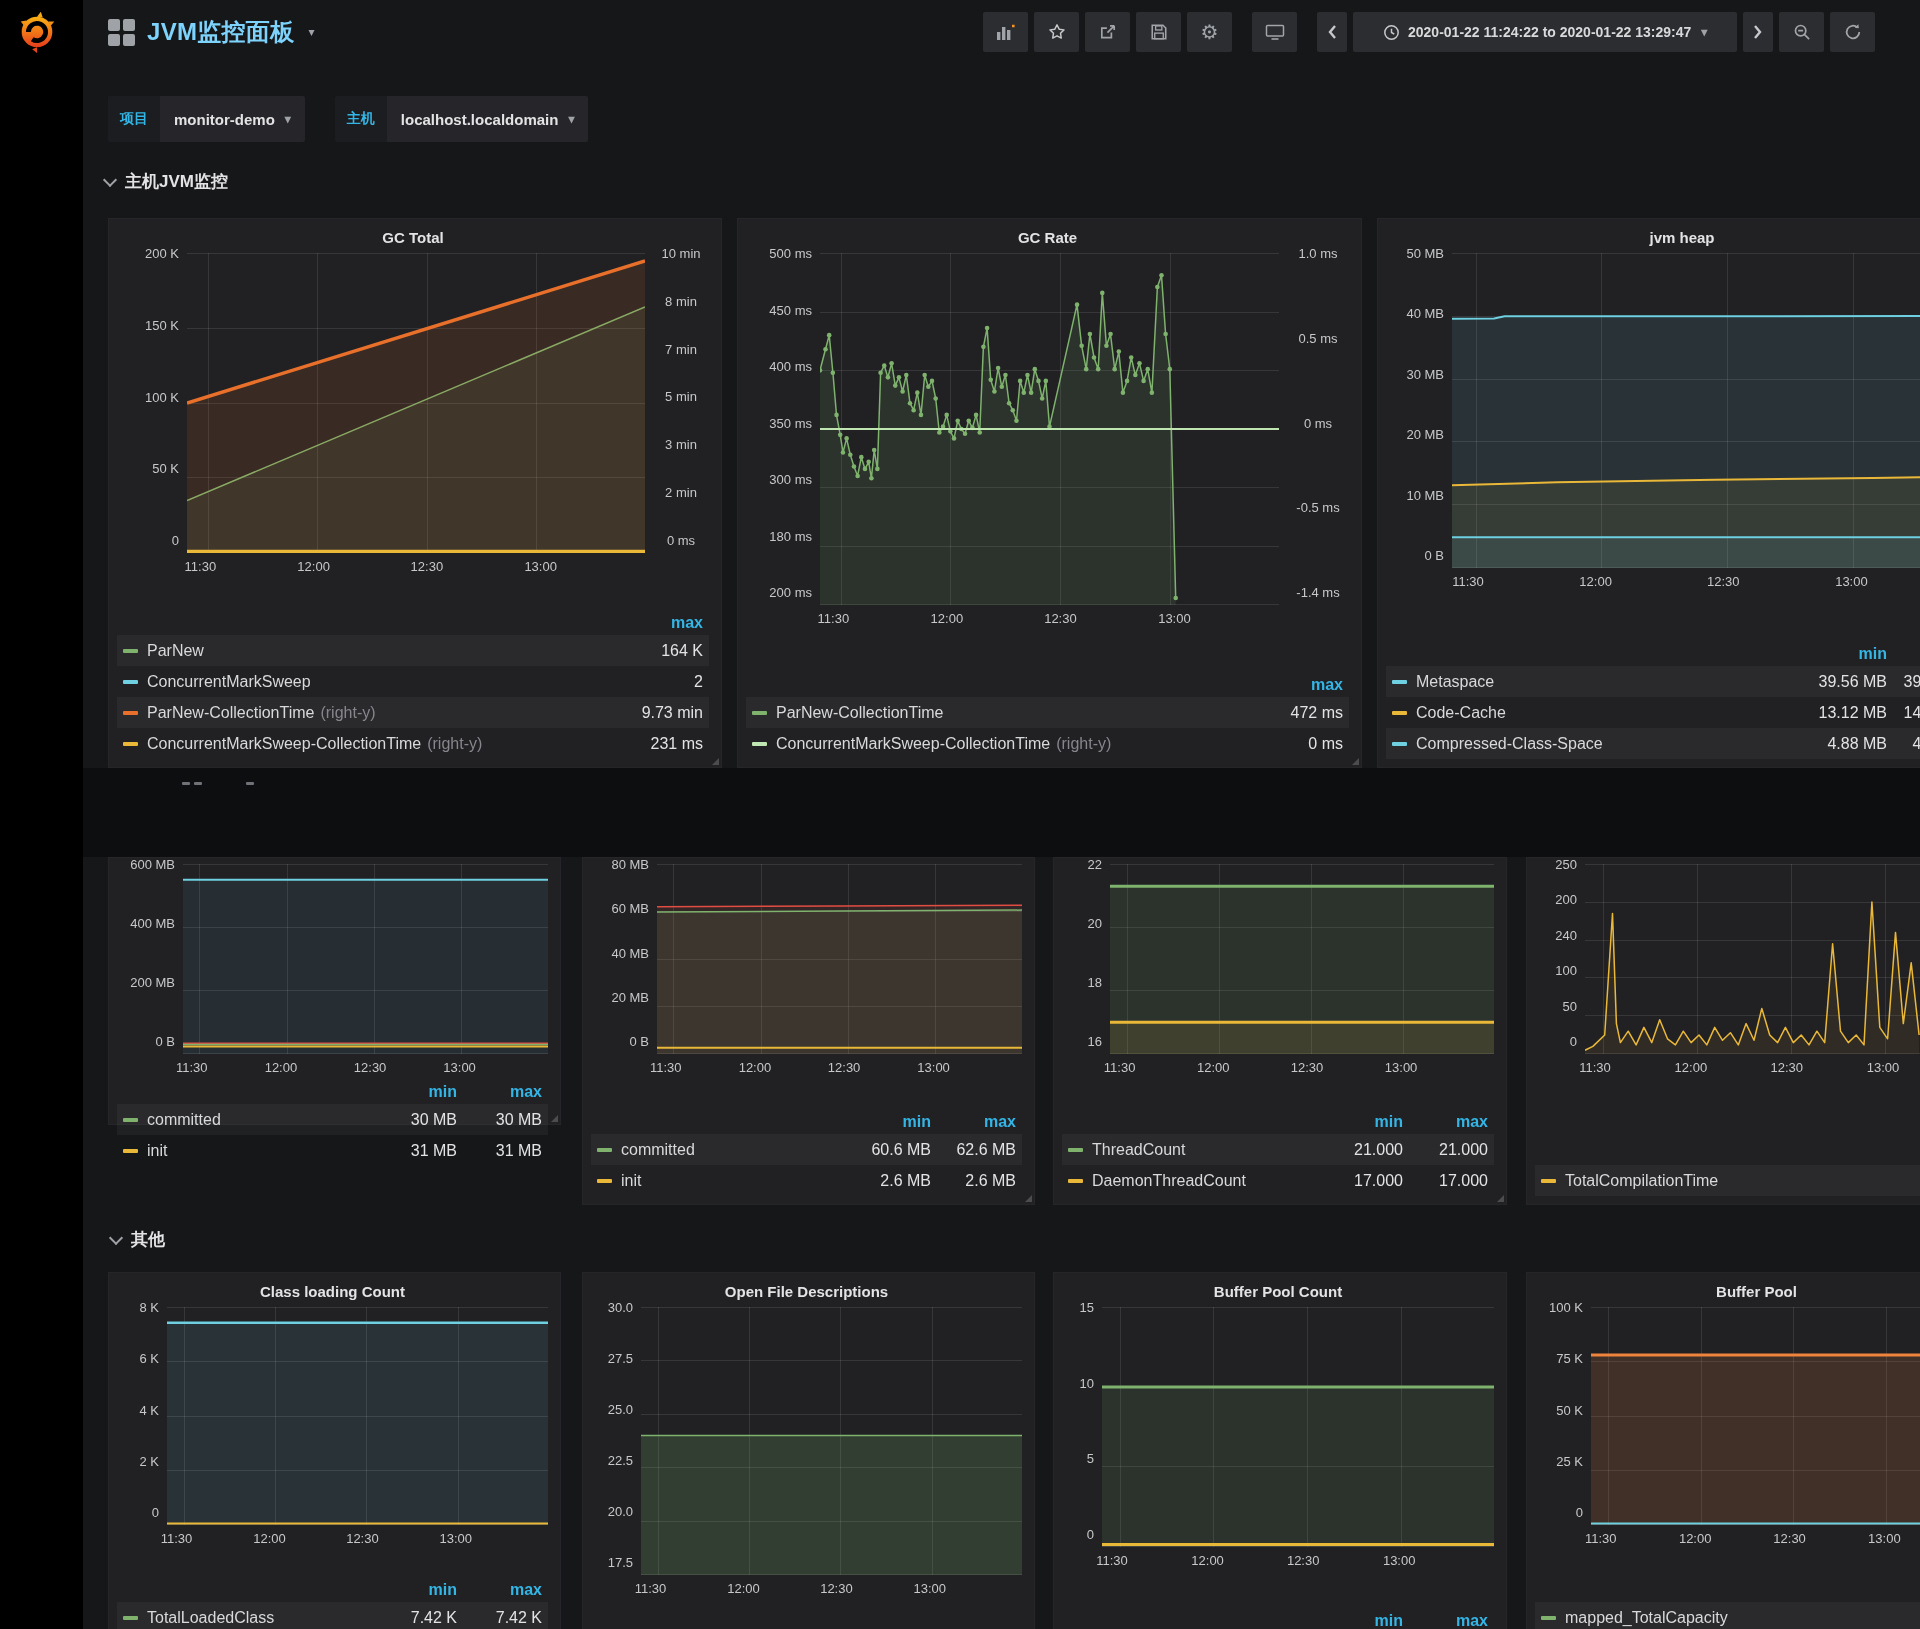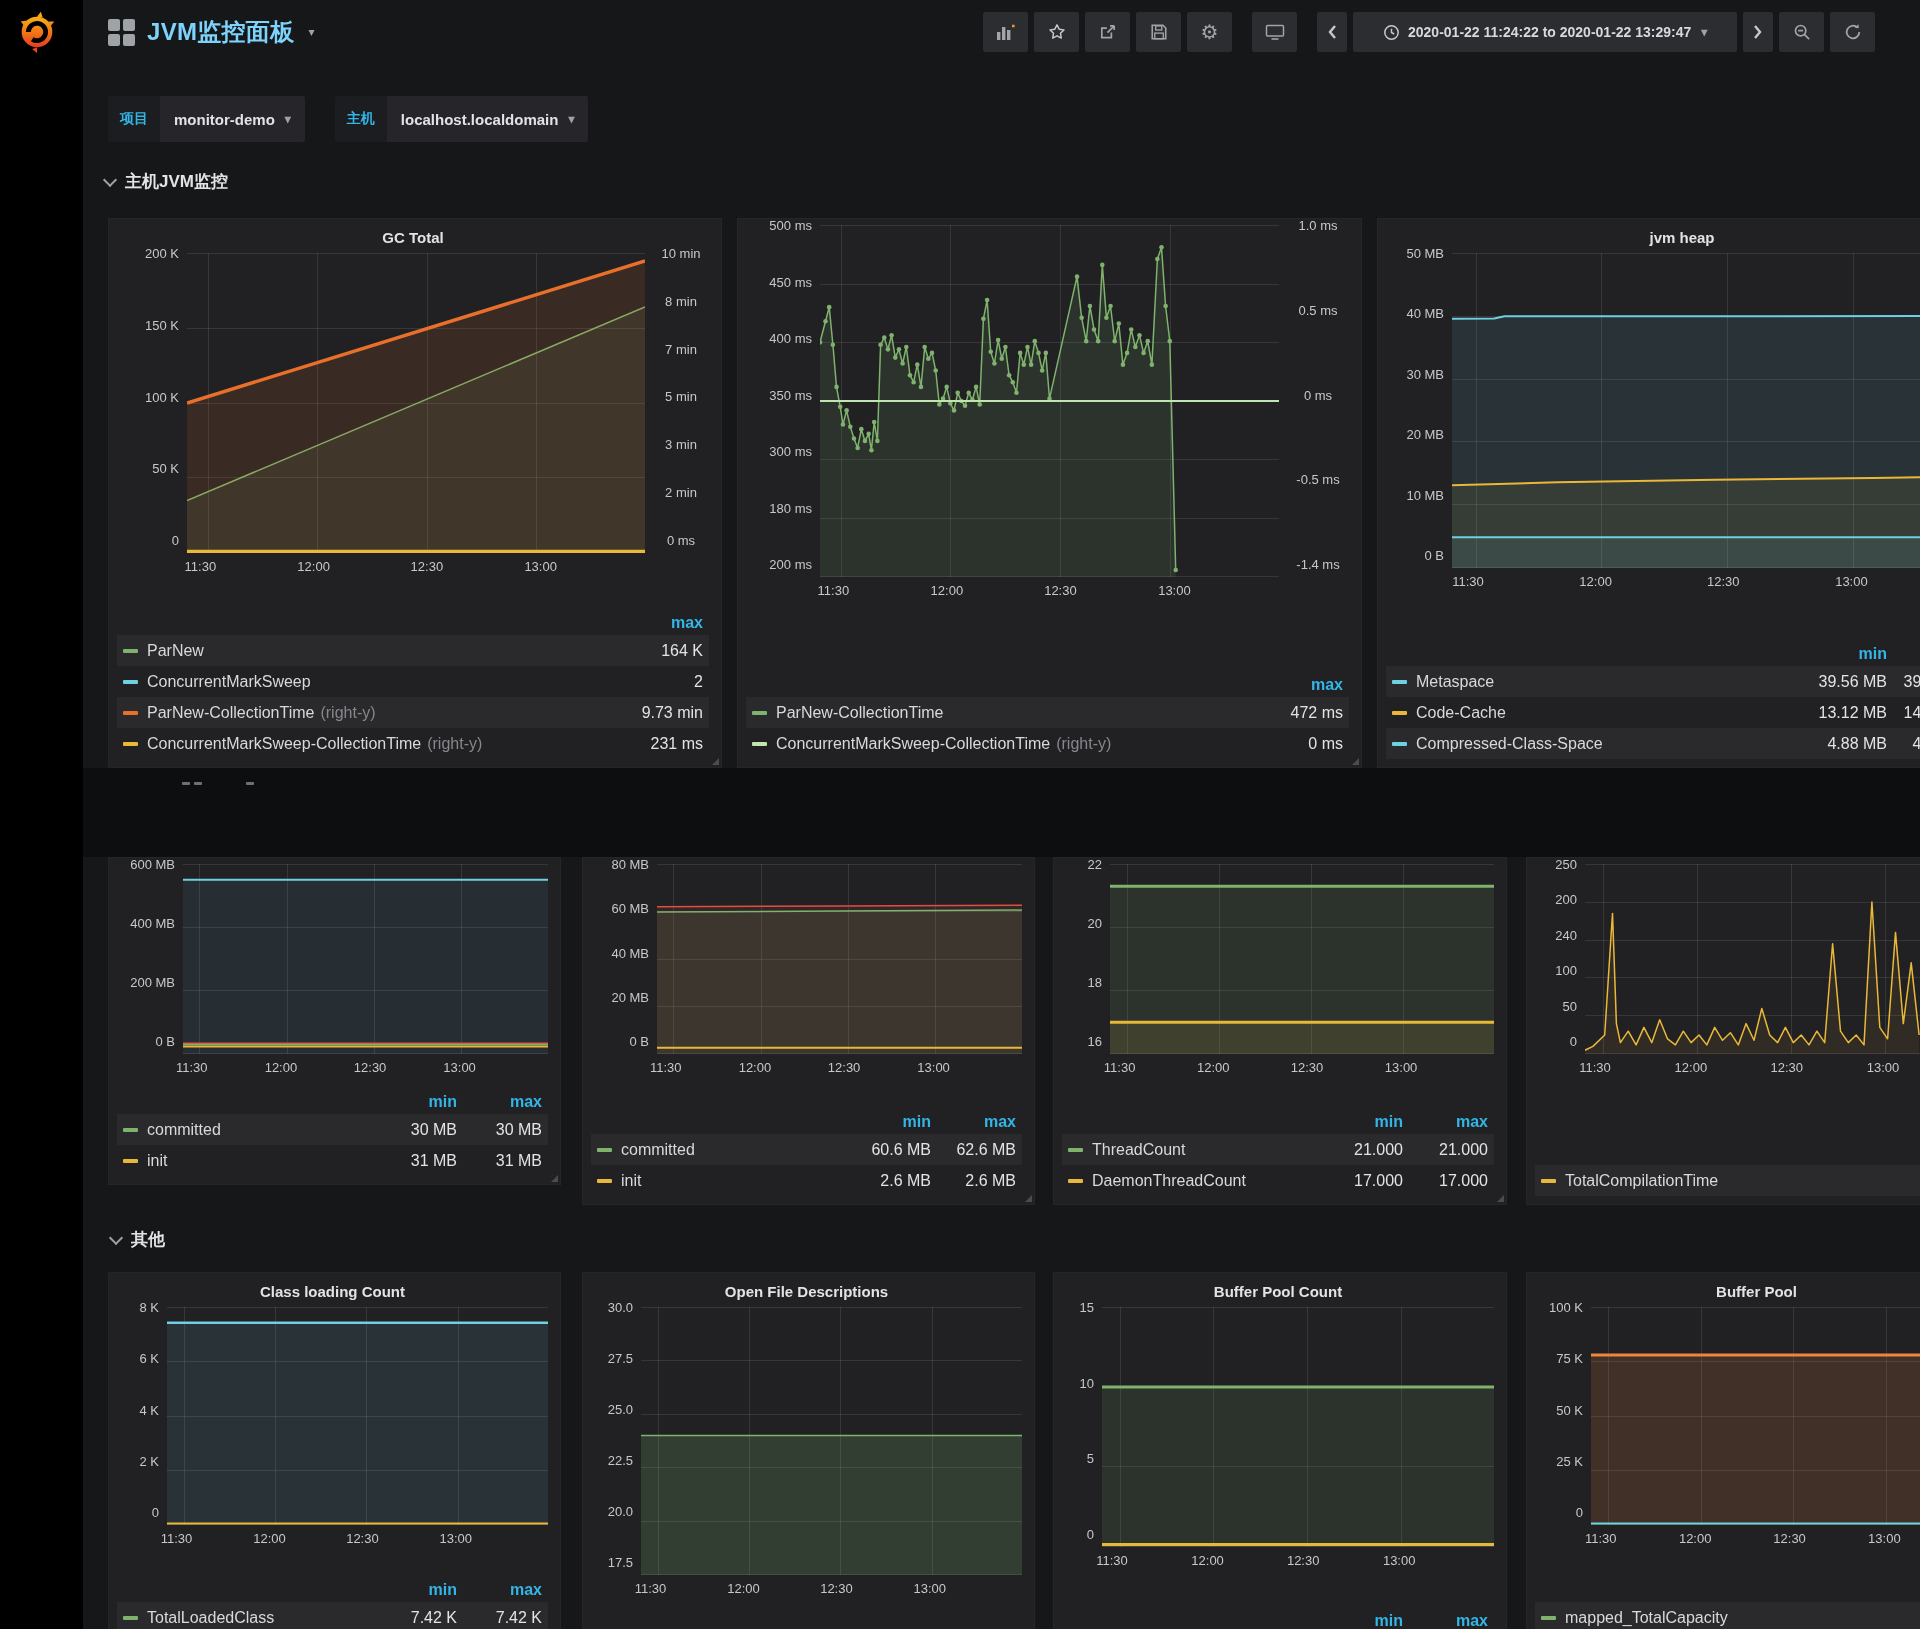--- a/index.html
+++ b/index.html
@@ -269,20 +269,21 @@
           <span class="ldash" style="background: rgb(234, 184, 57);"></span>
           <span class="lname">ConcurrentMarkSweep-CollectionTime</span>
           <span class="lnote">(right-y)</span>
           <span class="lspacer"></span>
           <span class="lcol">231 ms</span>
         </div>
       </div>
       <div class="rsz"></div>
     </div>
   <div class="panel" style="left:654px;top:218px;width:625px;height:550px;">
+      <div class="ptitle">GC Rate</div>
       <div class="plot-row" style="height: 352px;">
         <div class="yticks left" style="width: 66px;">
           <span>500 ms</span>
           <span>450 ms</span>
           <span>400 ms</span>
           <span>350 ms</span>
           <span>300 ms</span>
           <span>180 ms</span>
           <span>200 ms</span>
         </div>
@@ -497,21 +498,21 @@
         </div>
       </div>
     </div>
 
   <div class="band">
     <div class="frag" style="left:99px"></div>
     <div class="frag" style="left:111px"></div>
     <div class="frag" style="left:163px"></div>
   </div>
 
-  <div class="panel" style="left:25px;top:857px;width:453px;height:328px;">
+  <div class="panel" style="left:25px;top:857px;width:453px;height:268px;">
       <div class="plot-row" style="height: 190px;">
         <div class="yticks left" style="width: 58px;">
           <span>600 MB</span>
           <span>400 MB</span>
           <span>200 MB</span>
           <span>0 B</span>
         </div>
         <div class="plot"><svg width="365" height="190">
             <line x1="0" x2="365" y1="0.5" y2="0.5" stroke="rgba(255,255,255,0.10)" stroke-width="1"></line>
             <line x1="0" x2="365" y1="63.5" y2="63.5" stroke="rgba(255,255,255,0.10)" stroke-width="1"></line>

